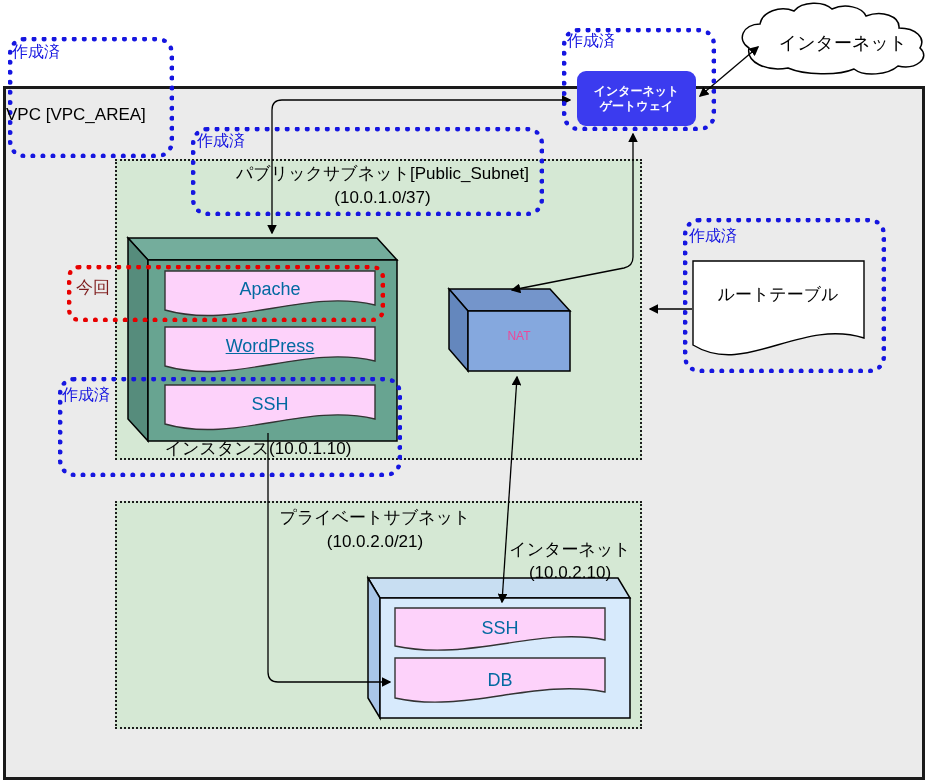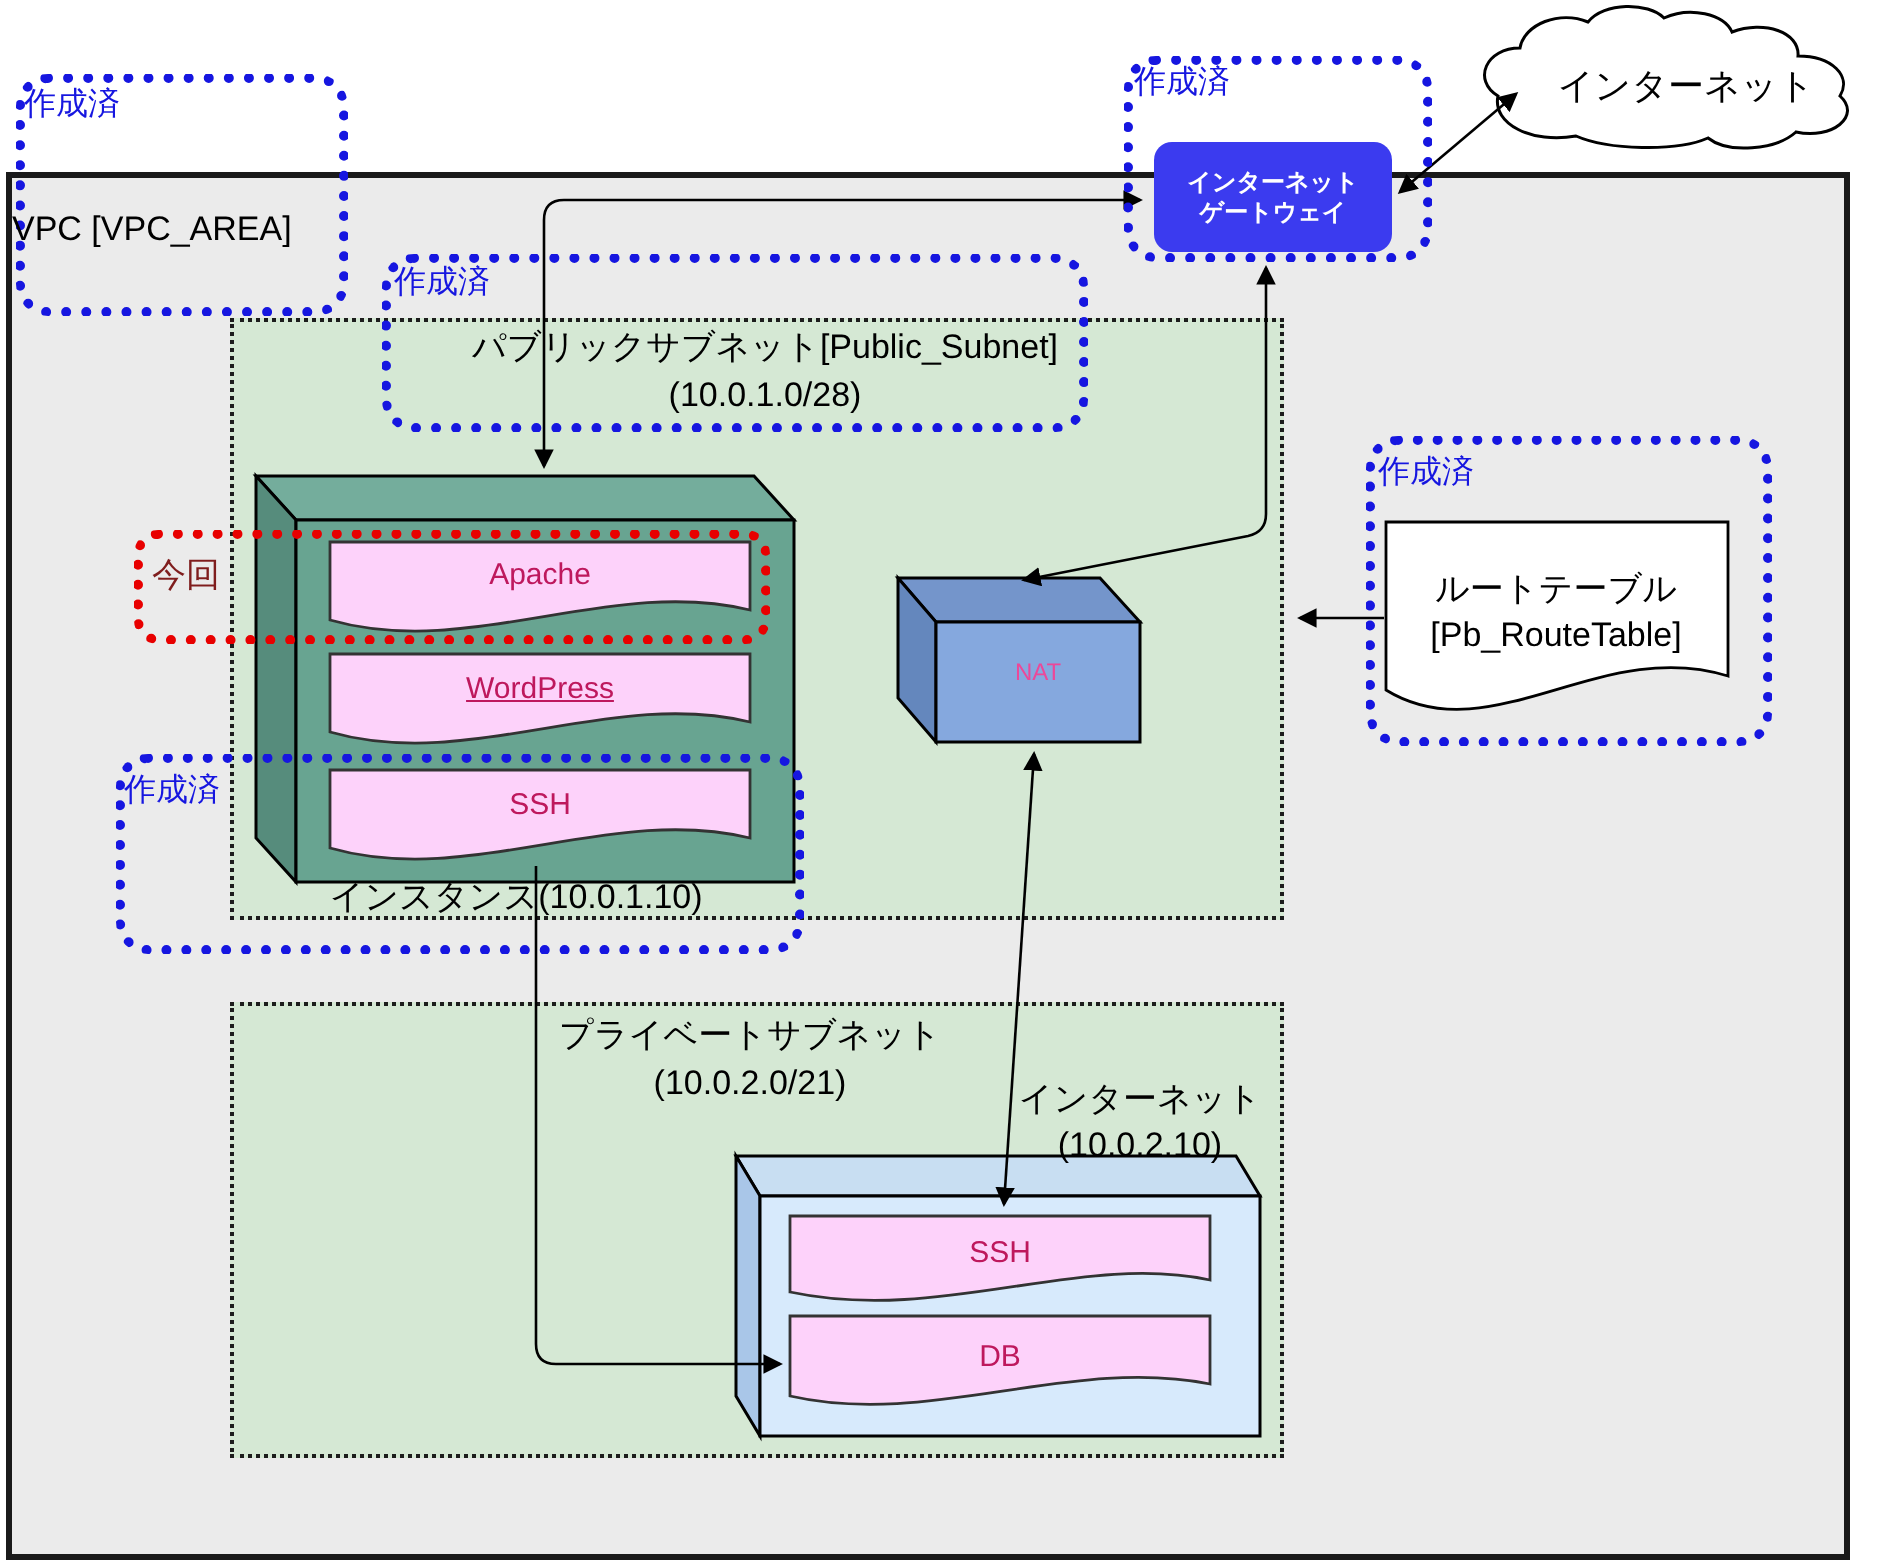--- a/index.html
+++ b/index.html
@@ -10,21 +10,21 @@
   .subnet{background:#d5e8d4;border:2px dotted #1c1c1c;}
   .subnet.public{left:115px;top:159px;width:527px;height:301px;}
   .subnet.private{left:115px;top:501px;width:527px;height:228px;}
   .dotted-blue{border:5px dotted #1616e0;border-radius:16px;background:transparent;}
   .dotted-red{border:5px dotted #e80000;border-radius:12px;background:transparent;}
   .status{color:#1616e0;font-size:16px;white-space:nowrap;}
   .tag-red{color:#7f1d1d;font-size:17px;white-space:nowrap;}
   .lbl{font-size:17px;color:#000;}
   .lbl .ln{display:block;}
   .ctr{text-align:center;}
-  .comp-lbl{font-size:15px;color:#be185d;text-align:center;}
+  .comp-lbl{font-size:18px;color:#0369a1;text-align:center;}
   .igw{left:577px;top:71px;width:119px;height:55px;background:#3b3bef;border-radius:9px;
        color:#fff;font-size:12px;font-weight:600;text-align:center;line-height:15px;
        display:flex;flex-direction:column;justify-content:center;}
   svg{position:absolute;left:0;top:0;}
   svg *{vector-effect:none;}
 </style>
 </head>
 <body>
 
 <div id="canvas">
@@ -105,38 +105,37 @@
   <div class="abs status" style="left:62px;top:385px;">作成済</div>
   <div class="abs status" style="left:689px;top:226px;">作成済</div>
   <div class="abs tag-red" style="left:76px;top:276px;">今回</div>
 
   <div class="abs lbl" style="left:6px;top:104px;line-height:22px;">
     <span class="ln">VPC [VPC_AREA]</span>
   </div>
 
   <div class="abs lbl ctr" style="left:205px;top:162px;width:355px;line-height:24px;">
     <span class="ln">パブリックサブネット[Public_Subnet]</span>
-    <span class="ln">(10.0.1.0/28)</span>
+    <span class="ln">(10.0.1.0/37)</span>
   </div>
   <div class="abs lbl ctr" style="left:240px;top:506px;width:270px;line-height:24px;">
     <span class="ln">プライベートサブネット</span>
     <span class="ln">(10.0.2.0/21)</span>
   </div>
 
   <div class="abs lbl ctr" style="left:118px;top:437px;width:280px;">インスタンス(10.0.1.10)</div>
   <div class="abs lbl ctr" style="left:480px;top:538px;width:180px;line-height:23px;">
     <span class="ln">インターネット</span>
     <span class="ln">(10.0.2.10)</span>
   </div>
 
   <div class="abs lbl ctr" style="left:773px;top:31px;width:140px;font-size:18px;">インターネット</div>
 
   <div class="abs lbl ctr" style="left:695px;top:283px;width:166px;line-height:23px;">
     <span class="ln">ルートテーブル</span>
-    <span class="ln">[Pb_RouteTable]</span>
   </div>
 
   <div class="abs comp-lbl" style="left:170px;top:279px;width:200px;">Apache</div>
   <div class="abs comp-lbl" style="left:170px;top:336px;width:200px;text-decoration:underline;">WordPress</div>
   <div class="abs comp-lbl" style="left:170px;top:394px;width:200px;">SSH</div>
   <div class="abs comp-lbl" style="left:469px;top:329px;width:100px;color:#ec4899;font-size:12px;">NAT</div>
   <div class="abs comp-lbl" style="left:400px;top:618px;width:200px;">SSH</div>
   <div class="abs comp-lbl" style="left:400px;top:670px;width:200px;">DB</div>
 
 </div>

